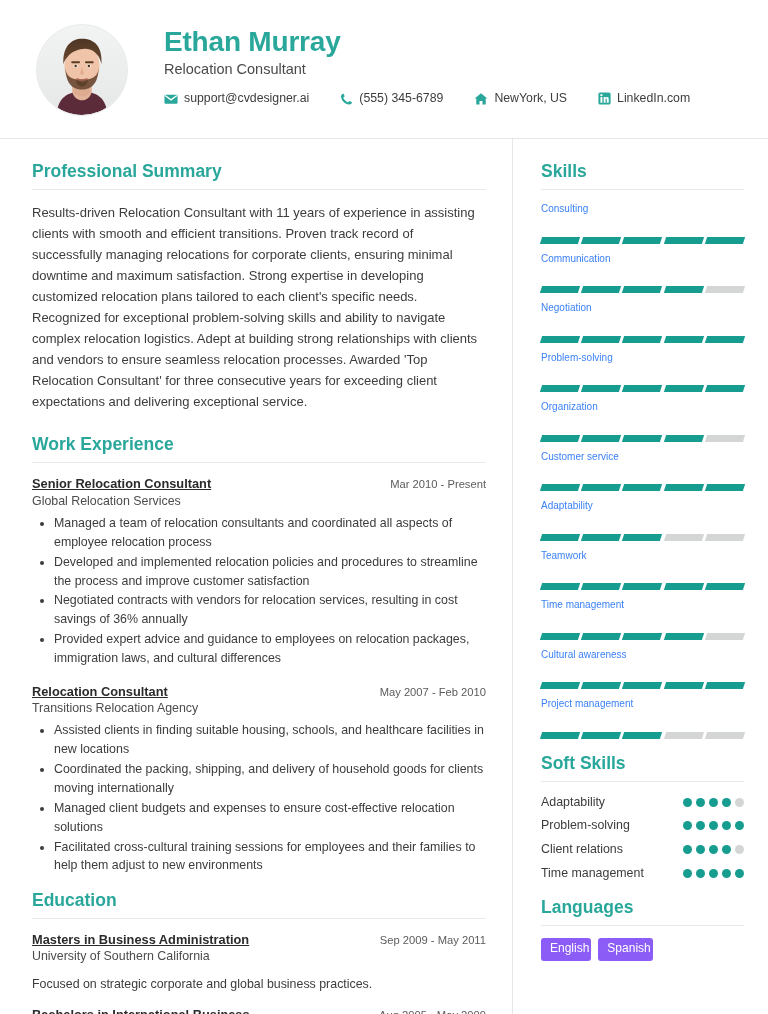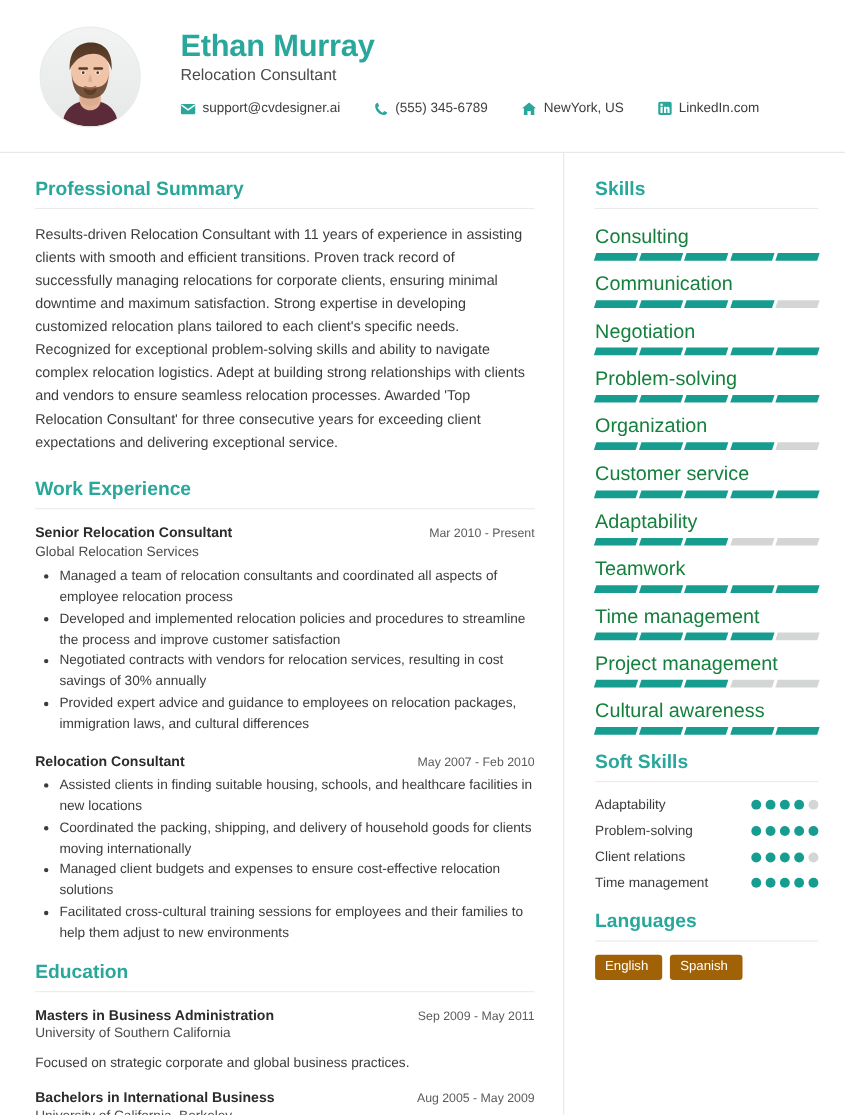--- a/index.html
+++ b/index.html
@@ -99,20 +99,21 @@
   .entry-head {
     display: flex;
     justify-content: space-between;
     align-items: baseline;
   }
   .entry-role {
     font-size: 12.8px;
     font-weight: bold;
     color: #2b2b2b;
     line-height: 1.35;
+    text-decoration: underline;
   }
   .entry-date {
     font-size: 11.2px;
     color: #5b5b5b;
     white-space: nowrap;
     padding-left: 10px;
   }
   .entry-org {
     font-size: 12.4px;
     color: #4c4c4c;
@@ -133,24 +134,24 @@
     font-size: 12.4px;
     line-height: 1.5;
     color: #3c3c3c;
     margin: 9px 0 0 0;
   }
   .edu-entry { margin-bottom: 13px; }
 
   
   .skill-row { margin-bottom: 1px; }
   .skill-label {
-    font-size: 18px;
-    color: #15803d;
+    font-size: 10px;
+    color: #3b82f6;
     line-height: 1.45;
-    padding-bottom: 2px;
+    padding-bottom: 20px;
   }
   .skill-bar {
     display: flex;
     gap: 3px;
     height: 7px;
     margin-bottom: 8px;
   }
   .seg {
     flex: 1 1 0;
     height: 7px;
@@ -182,24 +183,24 @@
   .dot {
     width: 9px; height: 9px;
     border-radius: 50%;
     background: #d4d6d6;
   }
   .dot.on { background: #179c90; }
 
   
   .lang-list { display: flex; gap: 7px; flex-wrap: wrap; }
   .lang-chip {
-    background: #a16207;
+    background: #8b5cf6;
     color: #ffffff;
     font-size: 12px;
-    padding: 4px 13px 5px 9px;
+    padding: 4px 2px 5px 9px;
     border-radius: 3px;
     line-height: 1.15;
   }
 
   .side-block { margin-bottom: 16px; }
   .side-block.skills-block { margin-bottom: 14px; }
 </style>
 </head>
 <body>
 
@@ -318,30 +319,31 @@
 
         <div class="entry">
           <div class="entry-head">
             <span class="entry-role">Senior Relocation Consultant</span>
             <span class="entry-date">Mar 2010 - Present</span>
           </div>
           <div class="entry-org">Global Relocation Services</div>
           <ul class="entry-bullets">
             <li>Managed a team of relocation consultants and coordinated all aspects of employee relocation process</li>
             <li>Developed and implemented relocation policies and procedures to streamline the process and improve customer satisfaction</li>
-            <li>Negotiated contracts with vendors for relocation services, resulting in cost savings of 30% annually</li>
+            <li>Negotiated contracts with vendors for relocation services, resulting in cost savings of 36% annually</li>
             <li>Provided expert advice and guidance to employees on relocation packages, immigration laws, and cultural differences</li>
           </ul>
         </div>
 
         <div class="entry">
           <div class="entry-head">
             <span class="entry-role">Relocation Consultant</span>
             <span class="entry-date">May 2007 - Feb 2010</span>
           </div>
+          <div class="entry-org">Transitions Relocation Agency</div>
           <ul class="entry-bullets">
             <li>Assisted clients in finding suitable housing, schools, and healthcare facilities in new locations</li>
             <li>Coordinated the packing, shipping, and delivery of household goods for clients moving internationally</li>
             <li>Managed client budgets and expenses to ensure cost-effective relocation solutions</li>
             <li>Facilitated cross-cultural training sessions for employees and their families to help them adjust to new environments</li>
           </ul>
         </div>
       </div>
 
       <div class="section">
@@ -459,37 +461,37 @@
               <div class="skill-label">Time management</div>
               <div class="skill-bar">
                 <span class="seg on"></span>
                 <span class="seg on"></span>
                 <span class="seg on"></span>
                 <span class="seg on"></span>
                 <span class="seg"></span>
               </div>
             </div>
             <div class="skill-row">
+              <div class="skill-label">Cultural awareness</div>
+              <div class="skill-bar">
+                <span class="seg on"></span>
+                <span class="seg on"></span>
+                <span class="seg on"></span>
+                <span class="seg on"></span>
+                <span class="seg on"></span>
+              </div>
+            </div>
+            <div class="skill-row">
               <div class="skill-label">Project management</div>
               <div class="skill-bar">
                 <span class="seg on"></span>
                 <span class="seg on"></span>
                 <span class="seg on"></span>
                 <span class="seg"></span>
                 <span class="seg"></span>
-              </div>
-            </div>
-            <div class="skill-row">
-              <div class="skill-label">Cultural awareness</div>
-              <div class="skill-bar">
-                <span class="seg on"></span>
-                <span class="seg on"></span>
-                <span class="seg on"></span>
-                <span class="seg on"></span>
-                <span class="seg on"></span>
               </div>
             </div>
           </div>
       </div>
 
       <div class="side-block">
         <h2 class="section-title">Soft Skills</h2>
         <div class="section-rule"></div>
         <div id="soft-skills-list">
             <div class="soft-row">

